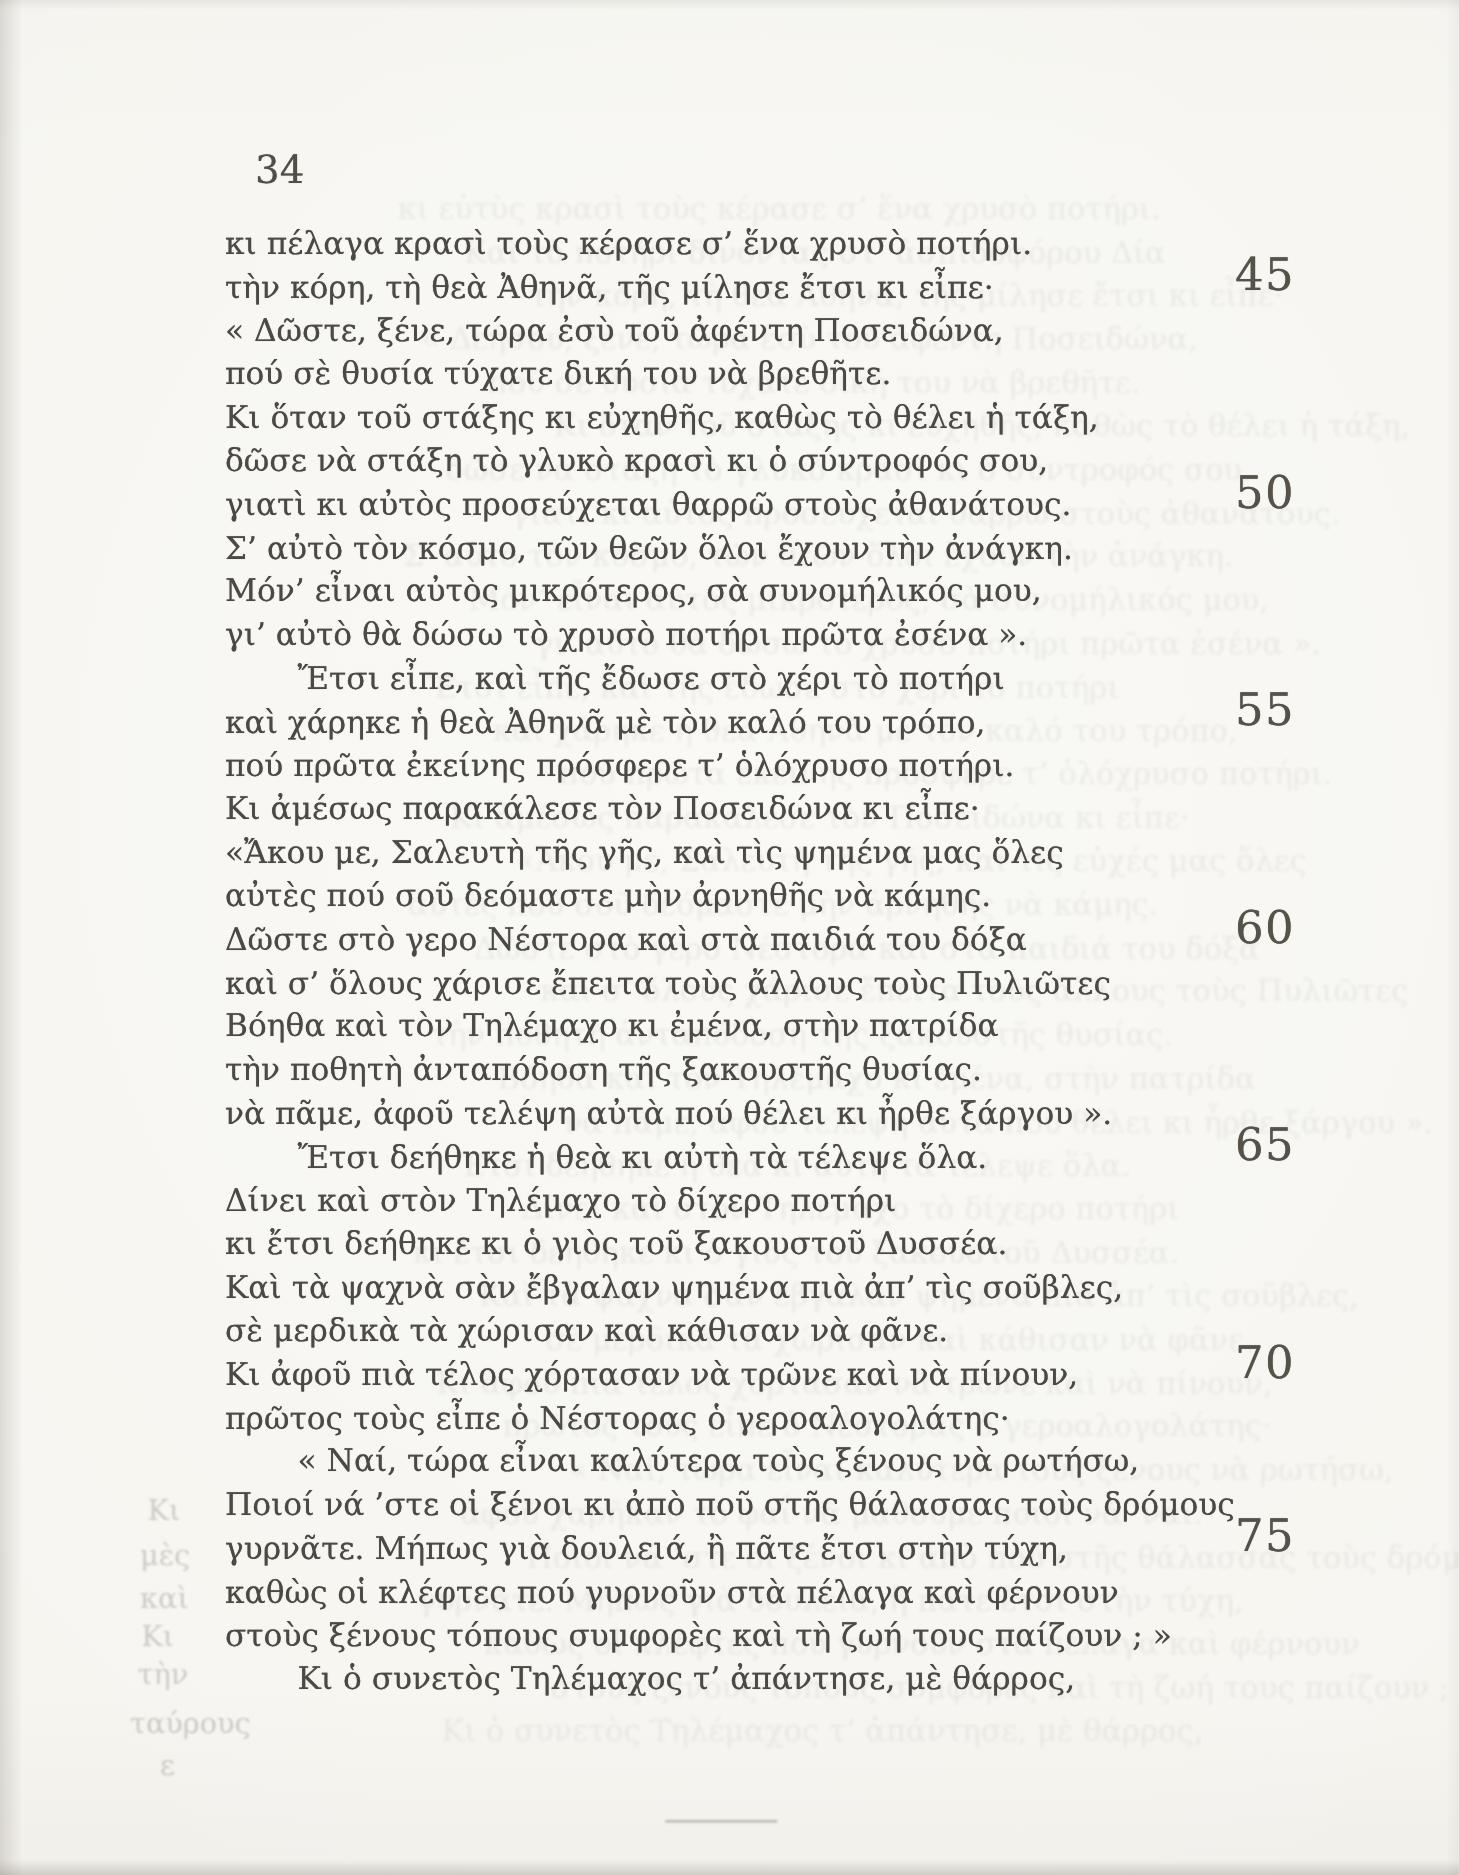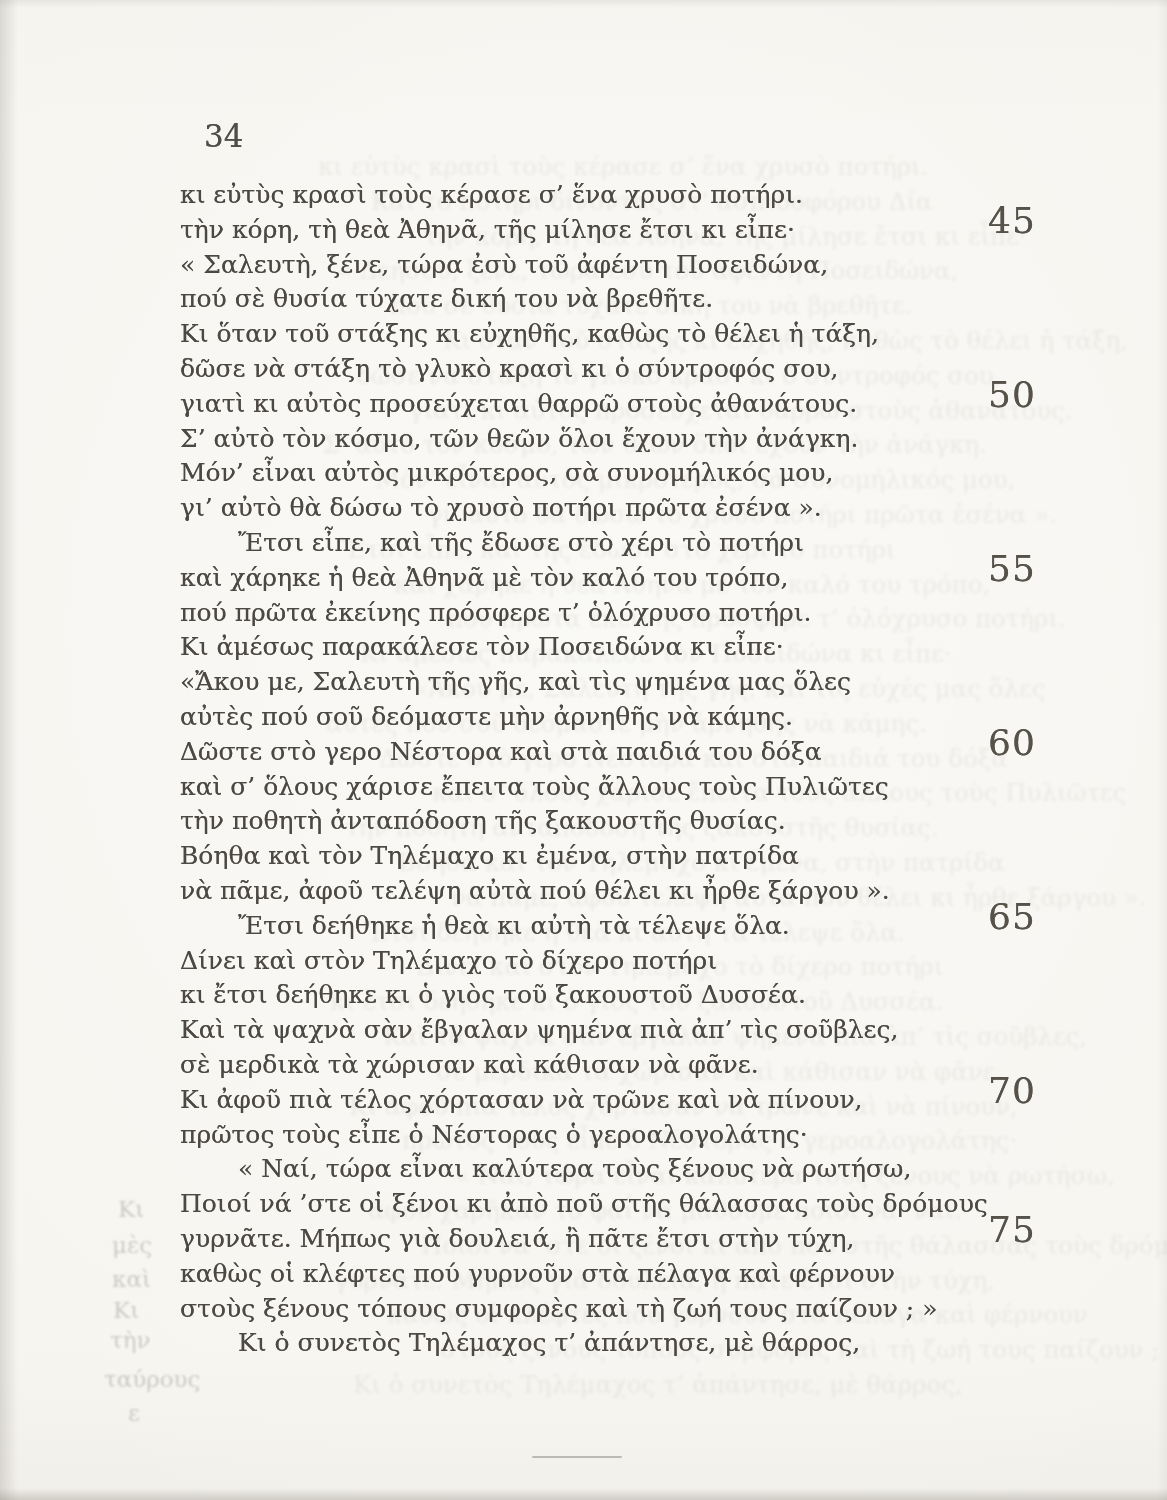--- a/index.html
+++ b/index.html
@@ -135,40 +135,40 @@
       <div class="gline" style="padding-left: 16px;">γυρνᾶτε. Μήπως γιὰ δουλειά, ἢ πᾶτε ἔτσι στὴν τύχη,</div>
       <div class="gline" style="padding-left: 69px;">καθὼς οἱ κλέφτες πού γυρνοῦν στὰ πέλαγα καὶ φέρνουν</div>
       <div class="gline" style="padding-left: 122px;">στοὺς ξένους τόπους συμφορὲς καὶ τὴ ζωή τους παίζουν ; »</div>
       <div class="gline" style="padding-left: 35px;">Κι ὁ συνετὸς Τηλέμαχος τ’ ἀπάντησε, μὲ θάρρος,</div>
     </div>
 
   <div class="page-number">34</div>
 
 
   <div class="text-block" id="text-block">
-      <div class="verse-line"><span>κι εὐτὺς κρασὶ τοὺς κέρασε σ’ ἕνα χρυσὸ ποτήρι.</span></div>
+      <div class="verse-line"><span>κι πέλαγα κρασὶ τοὺς κέρασε σ’ ἕνα χρυσὸ ποτήρι.</span></div>
       <div class="verse-line"><span>τὴν κόρη, τὴ θεὰ Ἀθηνᾶ, τῆς μίλησε ἔτσι κι εἶπε·</span><span class="lnum">45</span></div>
-      <div class="verse-line"><span>« Σαλευτὴ, ξένε, τώρα ἐσὺ τοῦ ἀφέντη Ποσειδώνα,</span></div>
+      <div class="verse-line"><span>« Δῶστε, ξένε, τώρα ἐσὺ τοῦ ἀφέντη Ποσειδώνα,</span></div>
       <div class="verse-line"><span>πού σὲ θυσία τύχατε δική του νὰ βρεθῆτε.</span></div>
       <div class="verse-line"><span>Κι ὅταν τοῦ στάξης κι εὐχηθῆς, καθὼς τὸ θέλει ἡ τάξη,</span></div>
       <div class="verse-line"><span>δῶσε νὰ στάξη τὸ γλυκὸ κρασὶ κι ὁ σύντροφός σου,</span></div>
       <div class="verse-line"><span>γιατὶ κι αὐτὸς προσεύχεται θαρρῶ στοὺς ἀθανάτους.</span><span class="lnum">50</span></div>
       <div class="verse-line"><span>Σ’ αὐτὸ τὸν κόσμο, τῶν θεῶν ὅλοι ἔχουν τὴν ἀνάγκη.</span></div>
       <div class="verse-line"><span>Μόν’ εἶναι αὐτὸς μικρότερος, σὰ συνομήλικός μου,</span></div>
       <div class="verse-line"><span>γι’ αὐτὸ θὰ δώσω τὸ χρυσὸ ποτήρι πρῶτα ἐσένα ».</span></div>
       <div class="verse-line indent"><span>Ἔτσι εἶπε, καὶ τῆς ἔδωσε στὸ χέρι τὸ ποτήρι</span></div>
       <div class="verse-line"><span>καὶ χάρηκε ἡ θεὰ Ἀθηνᾶ μὲ τὸν καλό του τρόπο,</span><span class="lnum">55</span></div>
       <div class="verse-line"><span>πού πρῶτα ἐκείνης πρόσφερε τ’ ὁλόχρυσο ποτήρι.</span></div>
       <div class="verse-line"><span>Κι ἀμέσως παρακάλεσε τὸν Ποσειδώνα κι εἶπε·</span></div>
       <div class="verse-line"><span>«Ἄκου με, Σαλευτὴ τῆς γῆς, καὶ τὶς ψημένα μας ὅλες</span></div>
       <div class="verse-line"><span>αὐτὲς πού σοῦ δεόμαστε μὴν ἀρνηθῆς νὰ κάμης.</span></div>
       <div class="verse-line"><span>Δῶστε στὸ γερο Νέστορα καὶ στὰ παιδιά του δόξα</span><span class="lnum">60</span></div>
       <div class="verse-line"><span>καὶ σ’ ὅλους χάρισε ἔπειτα τοὺς ἄλλους τοὺς Πυλιῶτες</span></div>
+      <div class="verse-line"><span>Βόηθα καὶ τὸν Τηλέμαχο κι ἐμένα, στὴν πατρίδα</span></div>
       <div class="verse-line"><span>τὴν ποθητὴ ἀνταπόδοση τῆς ξακουστῆς θυσίας.</span></div>
-      <div class="verse-line"><span>Βόηθα καὶ τὸν Τηλέμαχο κι ἐμένα, στὴν πατρίδα</span></div>
       <div class="verse-line"><span>νὰ πᾶμε, ἀφοῦ τελέψη αὐτὰ πού θέλει κι ἦρθε ξάργου ».</span></div>
       <div class="verse-line indent"><span>Ἔτσι δεήθηκε ἡ θεὰ κι αὐτὴ τὰ τέλεψε ὅλα.</span><span class="lnum">65</span></div>
       <div class="verse-line"><span>Δίνει καὶ στὸν Τηλέμαχο τὸ δίχερο ποτήρι</span></div>
       <div class="verse-line"><span>κι ἔτσι δεήθηκε κι ὁ γιὸς τοῦ ξακουστοῦ Δυσσέα.</span></div>
       <div class="verse-line"><span>Καὶ τὰ ψαχνὰ σὰν ἔβγαλαν ψημένα πιὰ ἀπ’ τὶς σοῦβλες,</span></div>
       <div class="verse-line"><span>σὲ μερδικὰ τὰ χώρισαν καὶ κάθισαν νὰ φᾶνε.</span></div>
       <div class="verse-line"><span>Κι ἀφοῦ πιὰ τέλος χόρτασαν νὰ τρῶνε καὶ νὰ πίνουν,</span><span class="lnum">70</span></div>
       <div class="verse-line"><span>πρῶτος τοὺς εἶπε ὁ Νέστορας ὁ γεροαλογολάτης·</span></div>
       <div class="verse-line indent"><span>« Ναί, τώρα εἶναι καλύτερα τοὺς ξένους νὰ ρωτήσω,</span></div>
       <div class="verse-line"><span>Ποιοί νά ’στε οἱ ξένοι κι ἀπὸ ποῦ στῆς θάλασσας τοὺς δρόμους</span></div>

